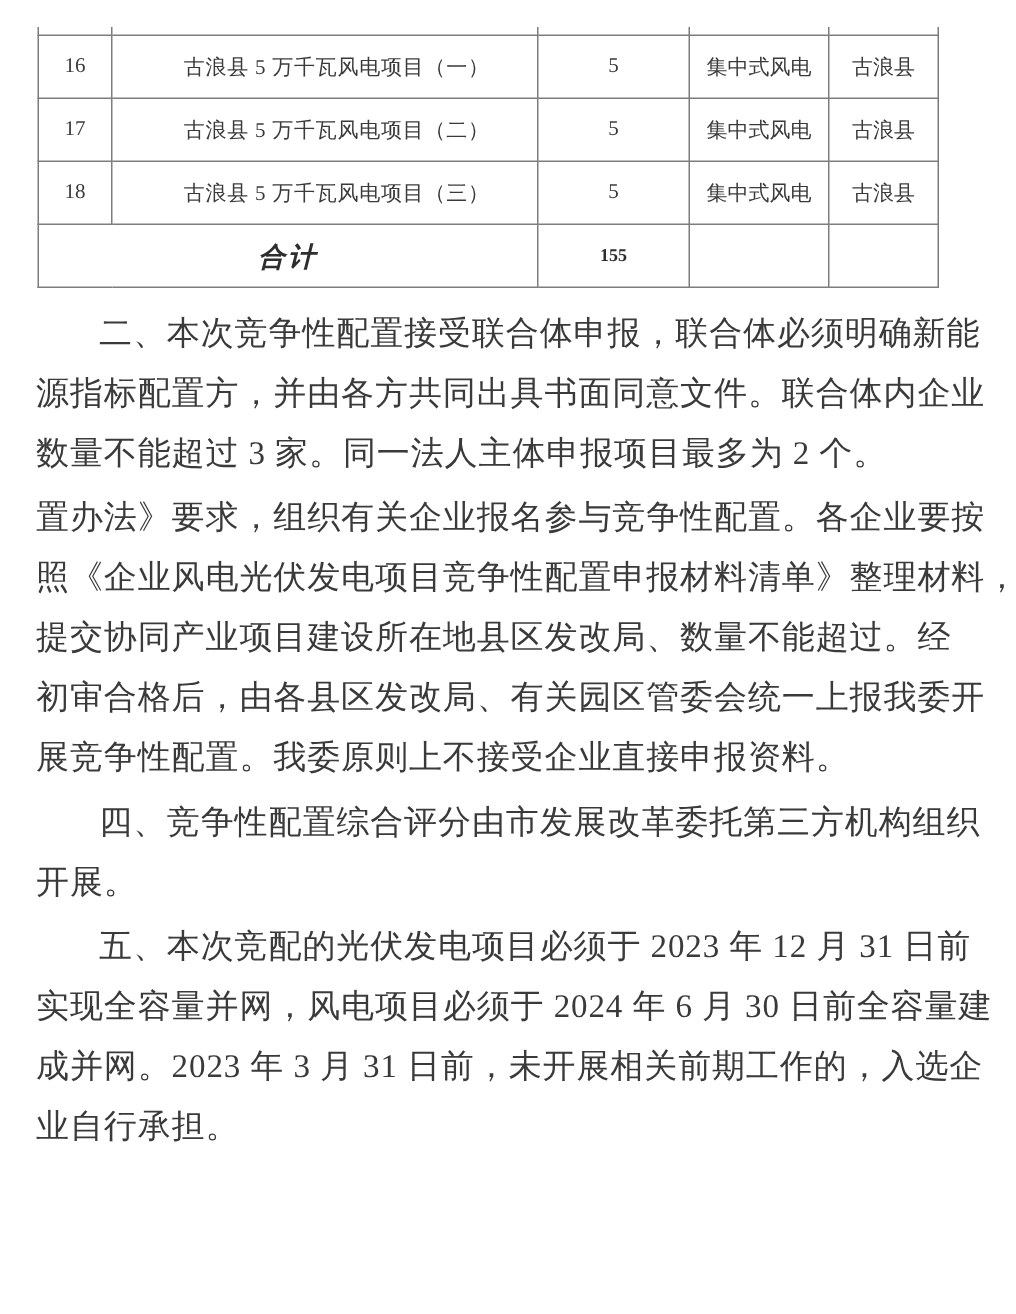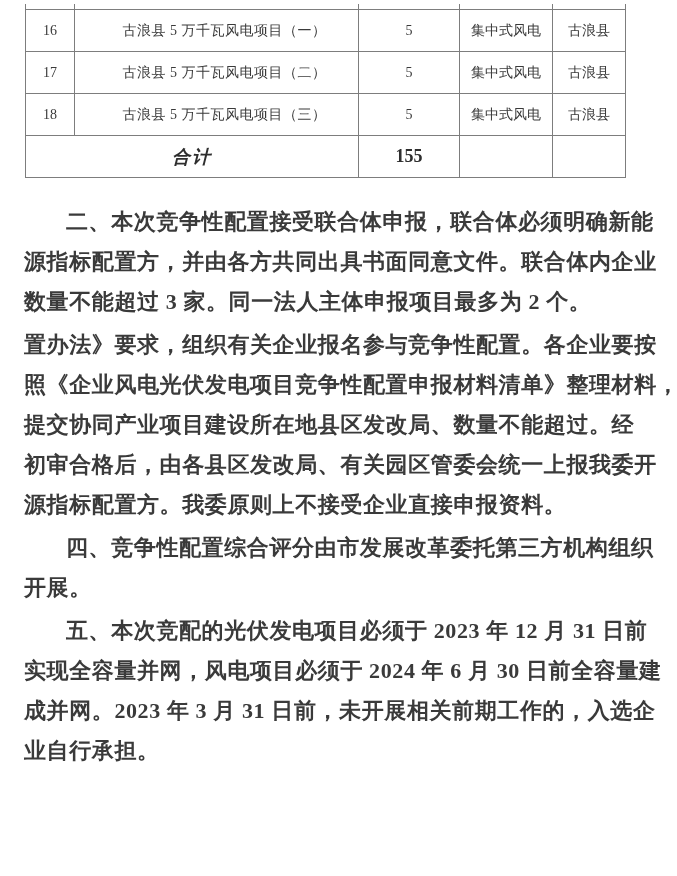--- a/index.html
+++ b/index.html
@@ -11,21 +11,21 @@
     width: 677px;
     height: 876px;
     position: relative;
     overflow: hidden;
     font-family: "Liberation Serif", serif;
   }
   
   .doc-table {
     position: absolute;
     left: 25px;
-    top: 4px;
+    top: 18px;
     width: 600px;
     border-collapse: collapse;
     table-layout: fixed;
     color: #3a3a3a;
   }
   .doc-table td {
     border: 1px solid #7d7d7d;
     text-align: center;
     vertical-align: middle;
     font-size: 14px;
@@ -41,35 +41,35 @@
   .doc-table tr.total-row td { height: 41px; }
   .doc-table .total-label {
     font-weight: bold;
     font-size: 18px;
     letter-spacing: 2px;
     color: #2e2e2e;
     font-style: italic;
   }
   .doc-table .total-value {
     font-weight: bold;
-    font-size: 18px;
+    font-size: 12px;
     color: #2e2e2e;
   }
   .doc-table .name-cell { letter-spacing: 0.5px; padding-left: 16px; }
 
   
   .doc-content {
     position: absolute;
     left: 24px;
     top: 202px;
     width: 612px;
     color: #3a3a3a;
     font-size: 22px;
   }
-  .para { margin: 0 0 3px 0; font-weight: bold; }
+  .para { margin: 0 0 3px 0; }
   .text-line {
     height: 40px;
     line-height: 40px;
     white-space: nowrap;
     letter-spacing: 0.6px;
   }
   .text-line.first { text-indent: 42px; }
 </style>
 </head>
 <body>
@@ -126,21 +126,21 @@
     <div class="text-line first">二、本次竞争性配置接受联合体申报，联合体必须明确新能</div>
     <div class="text-line">源指标配置方，并由各方共同出具书面同意文件。联合体内企业</div>
     <div class="text-line">数量不能超过 3 家。同一法人主体申报项目最多为 2 个。</div>
   </div>
 
   <div class="para">
     <div class="text-line">置办法》要求，组织有关企业报名参与竞争性配置。各企业要按</div>
     <div class="text-line">照《企业风电光伏发电项目竞争性配置申报材料清单》整理材料，</div>
     <div class="text-line">提交协同产业项目建设所在地县区发改局、数量不能超过。经</div>
     <div class="text-line">初审合格后，由各县区发改局、有关园区管委会统一上报我委开</div>
-    <div class="text-line">源指标配置方。我委原则上不接受企业直接申报资料。</div>
+    <div class="text-line">展竞争性配置。我委原则上不接受企业直接申报资料。</div>
   </div>
 
   <div class="para">
     <div class="text-line first">四、竞争性配置综合评分由市发展改革委托第三方机构组织</div>
     <div class="text-line">开展。</div>
   </div>
 
   <div class="para">
     <div class="text-line first">五、本次竞配的光伏发电项目必须于 2023 年 12 月 31 日前</div>
     <div class="text-line">实现全容量并网，风电项目必须于 2024 年 6 月 30 日前全容量建</div>

